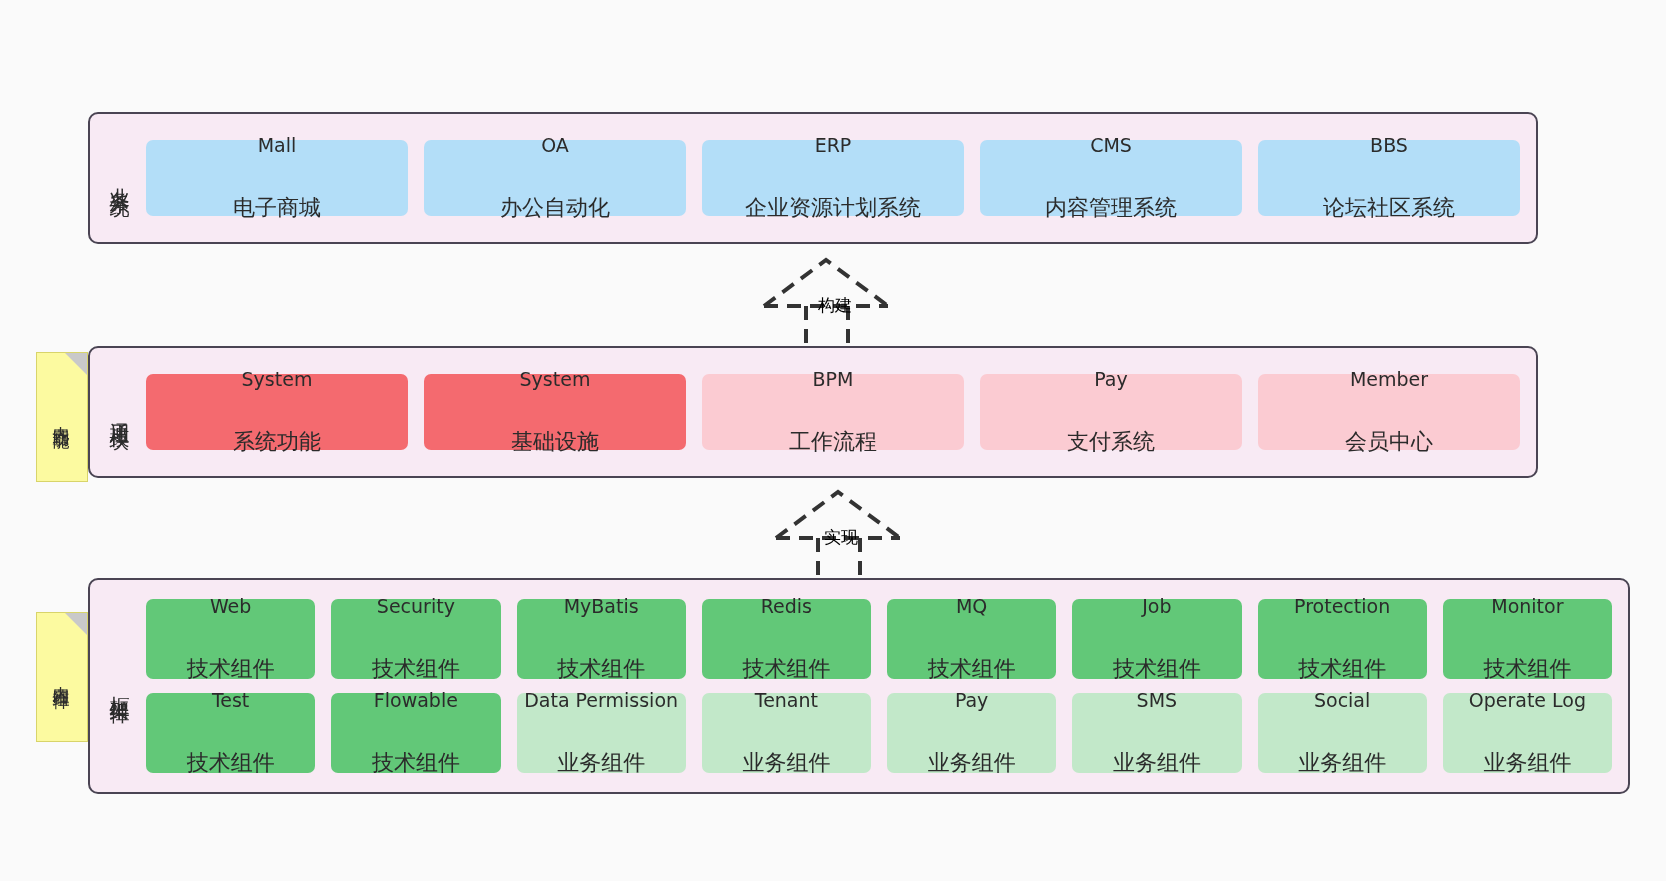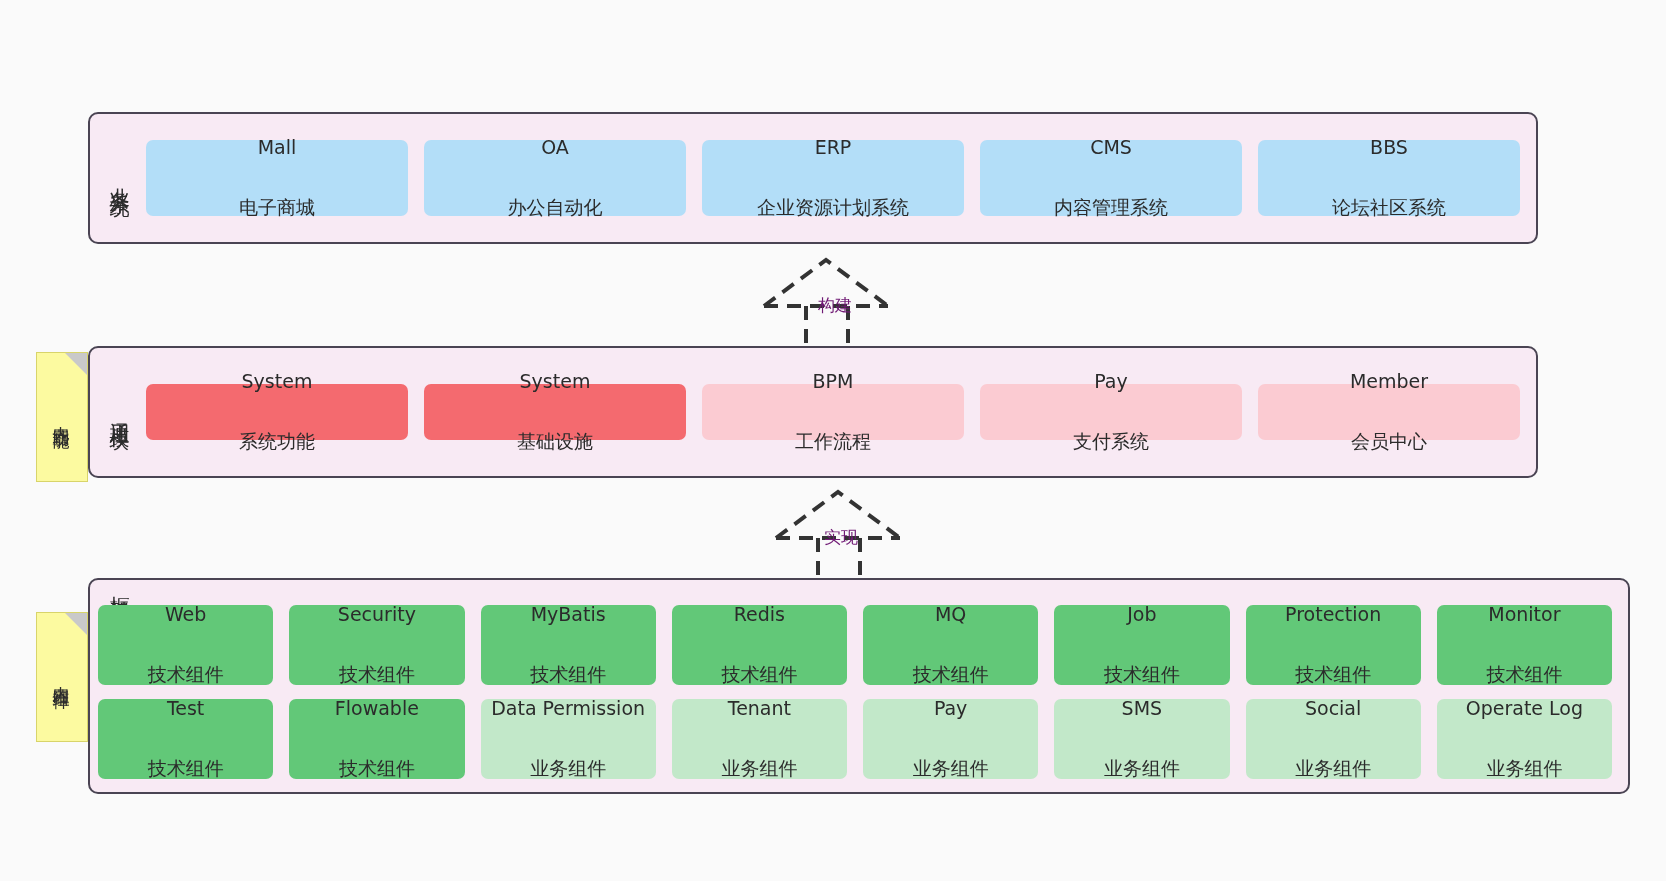--- a/index.html
+++ b/index.html
@@ -76,36 +76,36 @@
     align-items: center;
     justify-content: center;
     text-align: center;
     line-height: 1.25;
     color: #2b2b2b;
     padding: 4px 6px;
     box-sizing: border-box;
     gap: 36px;
   }
   .card .t1 { font-size: 19px; }
-  .card .t2 { font-size: 19px; }
+  .card .t2 { font-size: 22px; }
 
   
   .c-blue        { background: #b3def8; }
   .c-red         { background: #f46a6f; }
   .c-pink        { background: #fbcbd2; }
   .c-green       { background: #62c878; }
   .c-greenlight  { background: #c2e8c9; }
 
   
   #layer-business   { left: 88px;  top: 112px; width: 1450px; height: 132px; }
   #layer-modules    { left: 88px;  top: 346px; width: 1450px; height: 132px; }
-  #layer-framework  { left: 88px;  top: 578px; width: 1542px; height: 216px; flex-direction: column; }
+  #layer-framework  { left: 88px;  top: 578px; width: 1542px; height: 216px; }
 
   #layer-business  .card-row { height: 76px; }
-  #layer-modules   .card-row { height: 56px; }
+  #layer-modules   .card-row { height: 76px; }
   #layer-framework .card-row { height: 80px; }
 
   
   .note {
     position: absolute;
     width: 52px;
     background: #fcfaa0;
     border: 1px solid #d8d46a;
     box-sizing: border-box;
     display: flex;
@@ -131,21 +131,21 @@
   }
   #note-builtin-function  { left: 36px; top: 352px; height: 130px; }
   #note-builtin-component { left: 36px; top: 612px; height: 130px; }
 
   
   .connector { position: absolute; }
   .connector svg { display: block; overflow: visible; }
   .connector .conn-label {
     position: absolute;
     font-size: 17px;
-    color: #701a75;
+    color: #000000;
     background: transparent;
     white-space: nowrap;
     user-select: none;
   }
   #connector-build     { left: 756px; top: 258px; width: 200px; height: 92px; }
   #connector-implement { left: 768px; top: 490px; width: 200px; height: 92px; }
   #connector-build .conn-label     { left: 62px; top: 36px; }
   #connector-implement .conn-label { left: 56px; top: 36px; }
 </style>
 </head>

